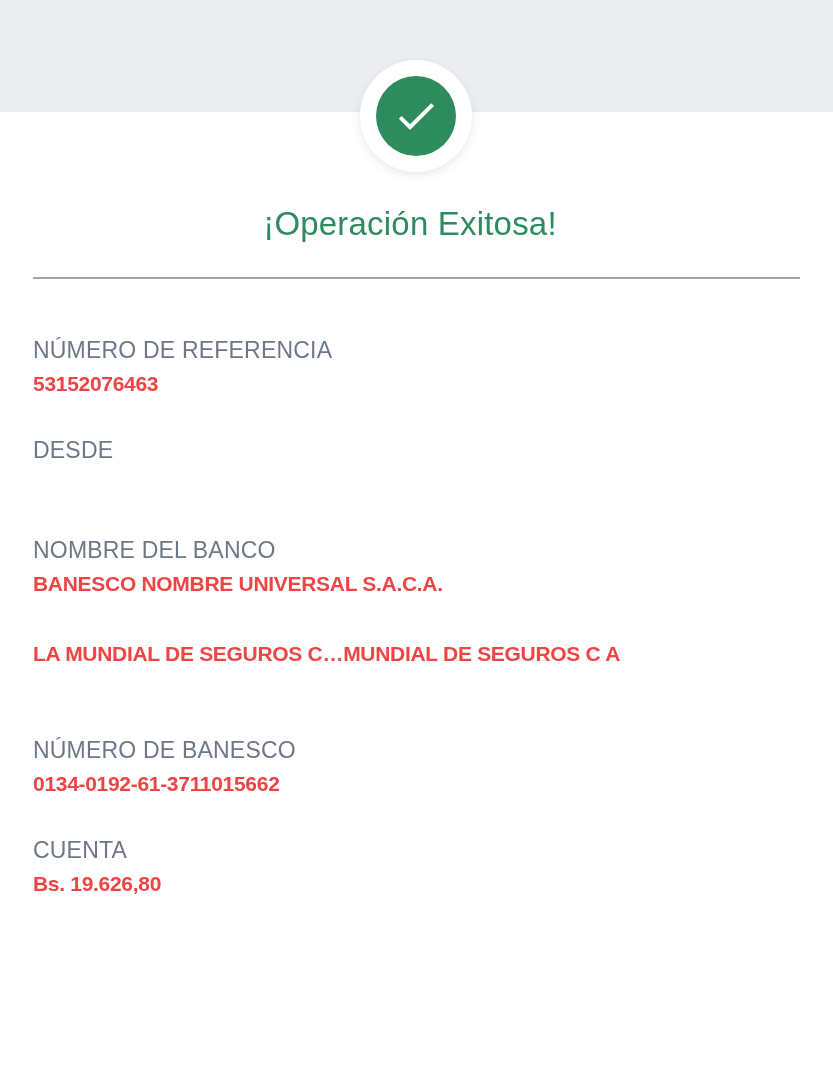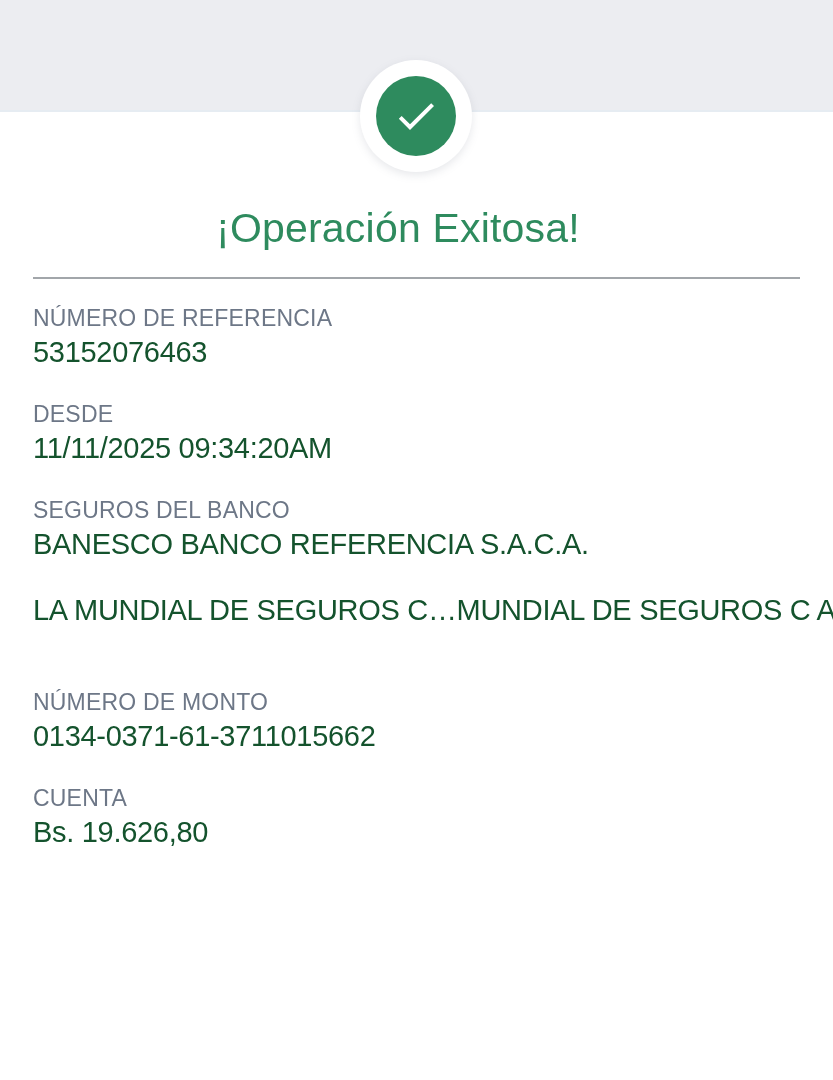--- a/index.html
+++ b/index.html
@@ -44,24 +44,24 @@
     border-radius: 50%;
     background: #2e8b5e;
     display: flex;
     align-items: center;
     justify-content: center;
   }
   .success-icon-inner svg { display: block; }
   .title {
     position: absolute;
     top: 205px;
-    left: 0;
+    left: 12px;
     width: 796px;
     text-align: center;
-    font-size: 41px;
+    font-size: 33px;
     font-weight: 400;
     color: #2e8b5e;
     letter-spacing: 0.2px;
   }
   .divider {
     position: absolute;
     top: 277px;
     left: 33px;
     width: 767px;
     height: 2px;
@@ -69,34 +69,35 @@
   }
   .details {
     position: absolute;
     top: 303px;
     left: 33px;
     width: 790px;
   }
   .detail-row {
     margin-bottom: 28px;
     height: 68px;
+    margin-top: 32px;
   }
   .detail-label {
     font-size: 23px;
     line-height: 30px;
     font-weight: 400;
     color: #6d7787;
     letter-spacing: 0.2px;
     white-space: nowrap;
   }
   .detail-value {
-    font-size: 29px;
+    font-size: 21px;
     line-height: 38px;
-    font-weight: 400;
-    color: #14532d;
+    font-weight: 700;
+    color: #ef4444;
     letter-spacing: -0.3px;
     white-space: nowrap;
   }
 </style>
 </head>
 <body>
 
 <div class="page">
 
   <div class="header-band"></div>
@@ -117,36 +118,35 @@
 
   <div class="details">
 
     <div class="detail-row">
       <div class="detail-label">NÚMERO DE REFERENCIA</div>
       <div class="detail-value">53152076463</div>
     </div>
 
     <div class="detail-row">
       <div class="detail-label">DESDE</div>
-      <div class="detail-value">11/11/2025 09:34:20AM</div>
     </div>
 
 
     <div class="detail-row">
-      <div class="detail-label">SEGUROS DEL BANCO</div>
-      <div class="detail-value">BANESCO BANCO REFERENCIA S.A.C.A.</div>
+      <div class="detail-label">NOMBRE DEL BANCO</div>
+      <div class="detail-value">BANESCO NOMBRE UNIVERSAL S.A.C.A.</div>
     </div>
 
     <div class="detail-row">
       <div class="detail-value">LA MUNDIAL DE SEGUROS C…MUNDIAL DE SEGUROS C A</div>
     </div>
 
     <div class="detail-row">
-      <div class="detail-label">NÚMERO DE MONTO</div>
-      <div class="detail-value">0134-0371-61-3711015662</div>
+      <div class="detail-label">NÚMERO DE BANESCO</div>
+      <div class="detail-value">0134-0192-61-3711015662</div>
     </div>
 
     <div class="detail-row">
       <div class="detail-label">CUENTA</div>
       <div class="detail-value">Bs. 19.626,80</div>
     </div>
 
 
   </div>
 

